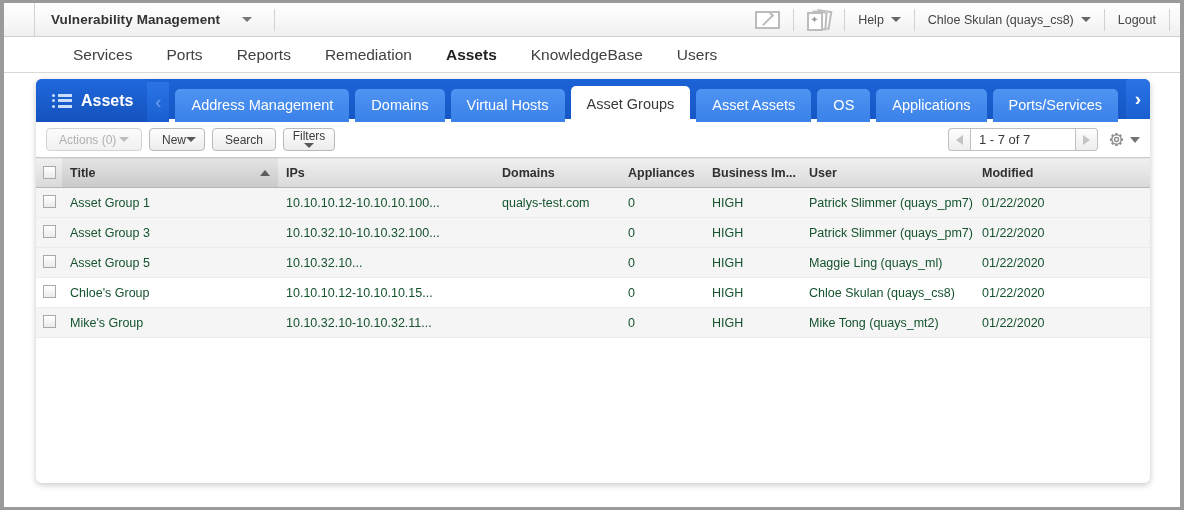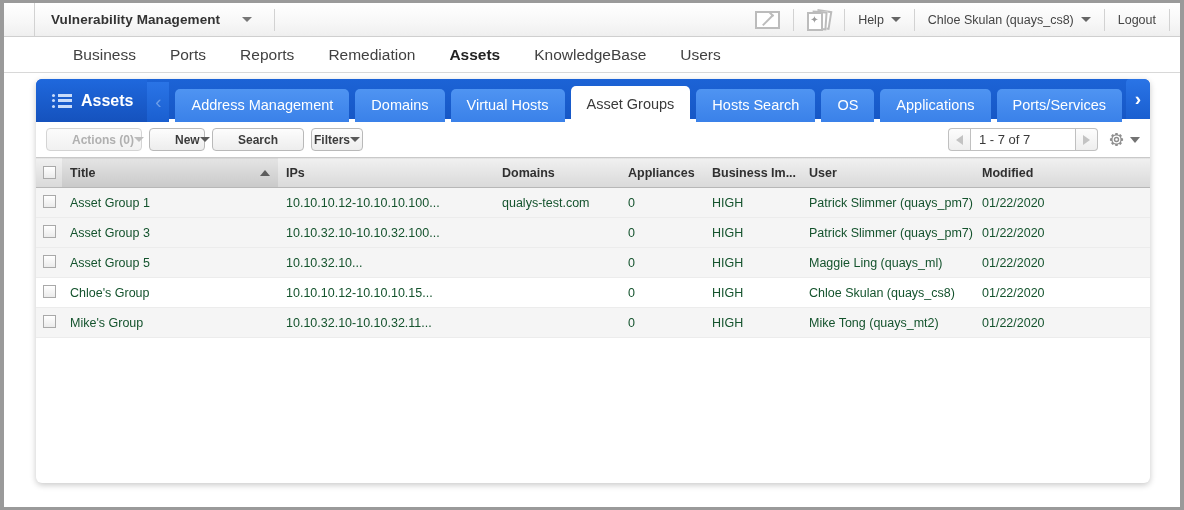--- a/index.html
+++ b/index.html
@@ -235,43 +235,42 @@
     display: flex;
     align-items: center;
     padding: 0 10px 0 10px;
     box-sizing: border-box;
     position: relative;
   }
   .btn {
     display: flex;
     align-items: center;
     height: 23px;
-    padding: 0 25px;
+    padding: 0 12px;
     margin-right: 7px;
     font-size: 12px;
     color: #3c3c3c;
     background: linear-gradient(to bottom, #fdfdfd 0%, #ededed 100%);
     border: 1px solid #b9b9b9;
     border-radius: 4px;
     white-space: nowrap;
     box-sizing: border-box;
-    font-weight: bold;
   }
   .btn .caret-down { margin-left: 10px; border-top-color:#5a5a5a; }
   .btn.disabled {
     color: #b0b0b0;
     background: linear-gradient(to bottom, #fbfbfb 0%, #f1f1f1 100%);
     border-color: #d4d4d4;
     width: 96px;
     justify-content: space-between;
   }
   .btn.disabled .caret-down { border-top-color:#bdbdbd; margin-left: 0; }
   .btn.new { width: 56px; justify-content: space-between; }
   .btn.new .caret-down { margin-left: 0; }
-  .btn.filters { width: 44px; justify-content: center; }
+  .btn.filters { width: 52px; justify-content: flex-start; flex-direction: column; }
   .btn.filters .caret-down { margin-left: 0; }
 
   .pager {
     margin-left: auto;
     display: flex;
     align-items: center;
   }
   .pg-arrow {
     width: 22px; height: 23px;
     background: linear-gradient(to bottom, #fdfdfd 0%, #eeeeee 100%);
@@ -390,21 +389,21 @@
       </div>
       <div class="vdiv"></div>
       <div class="tb-item">
         <span>Logout</span>
       </div>
       <div class="vdiv"></div>
     </div>
   </div>
 
   <div class="mainnav" id="mainnav">
-      <div class="nav-item">Business</div>
+      <div class="nav-item">Services</div>
       <div class="nav-item">Ports</div>
       <div class="nav-item">Reports</div>
       <div class="nav-item">Remediation</div>
       <div class="nav-item active">Assets</div>
       <div class="nav-item">KnowledgeBase</div>
       <div class="nav-item">Users</div>
     </div>
 
   <div class="panel-wrap">
     <div class="panel">
@@ -428,21 +427,21 @@
           <span>Assets</span>
         </div>
         <div class="chev-left-tab">
           <span>‹</span>
         </div>
         <div class="tabs-inner" id="tabs-inner">
             <div class="tab">Address Management</div>
             <div class="tab">Domains</div>
             <div class="tab">Virtual Hosts</div>
             <div class="tab active">Asset Groups</div>
-            <div class="tab">Hosts Search</div>
+            <div class="tab">Asset Assets</div>
             <div class="tab">OS</div>
             <div class="tab">Applications</div>
             <div class="tab">Ports/Services</div>
           </div>
         <div class="chev-right-tab">
           <span>›</span>
         </div>
       </div>
 
       <div class="toolbar">

